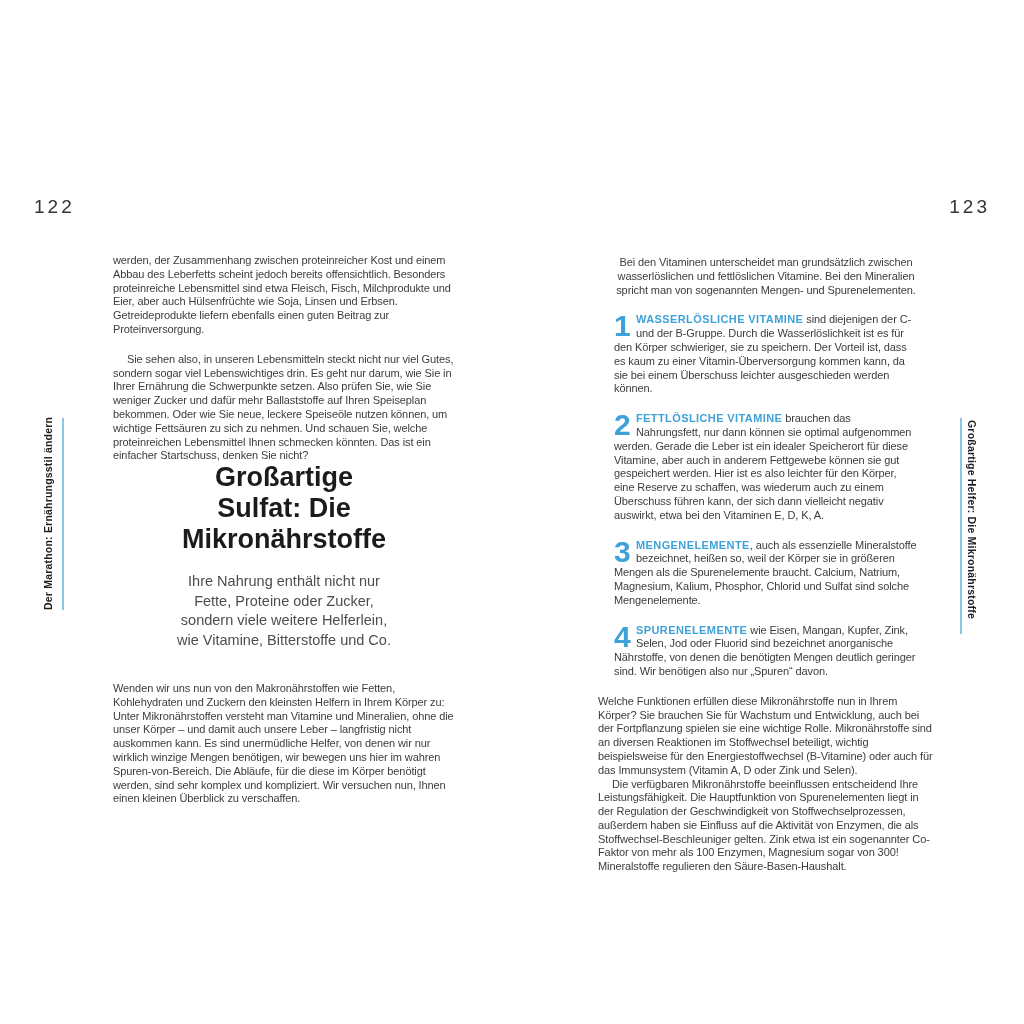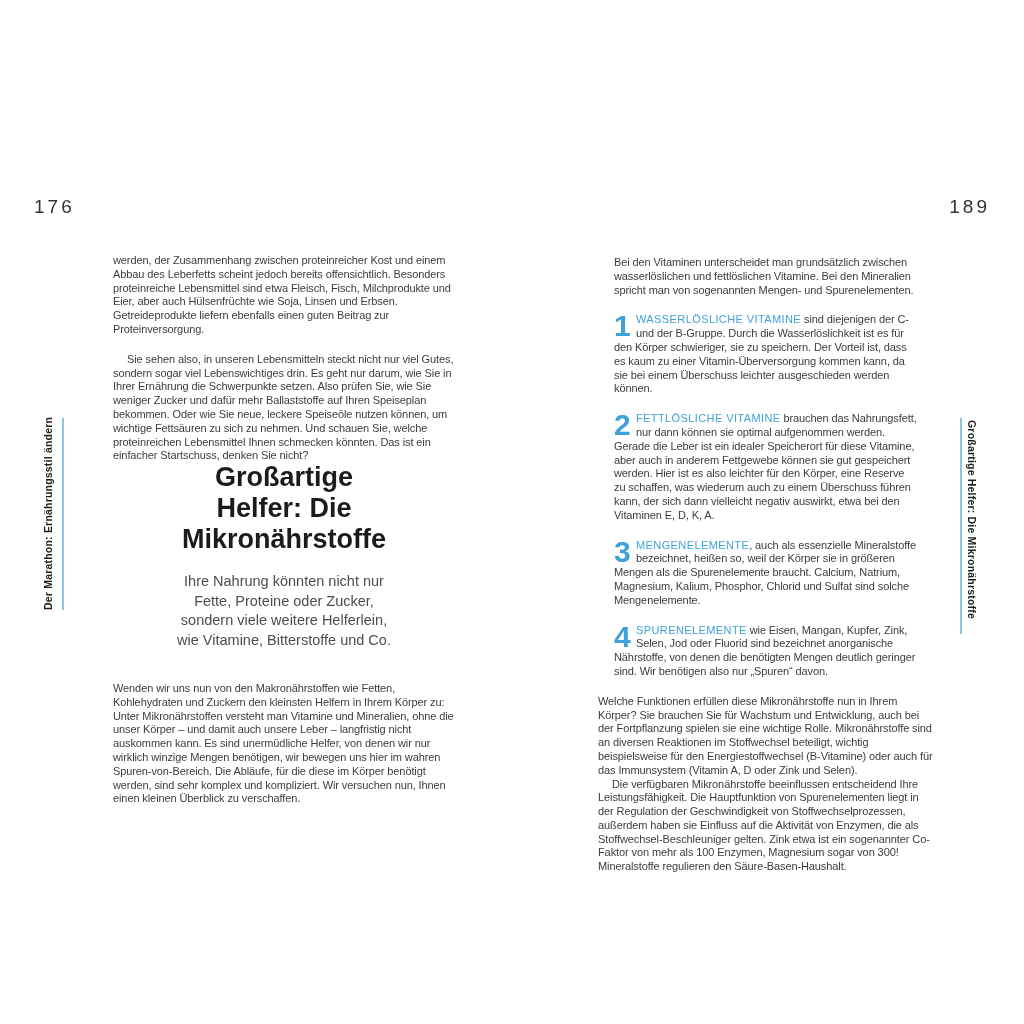--- a/index.html
+++ b/index.html
@@ -25,57 +25,57 @@
     font-size:27px;line-height:31px;font-weight:bold;color:#1b1b1b;
     white-space:pre-line;letter-spacing:0;margin:0;
   }
   #chapter-subtitle{
     position:absolute;left:97px;top:572px;width:374px;text-align:center;
     font-size:14.5px;line-height:19.5px;color:#4d4d4d;white-space:pre-line;margin:0;
   }
   #left-col-bottom{left:97px;top:666px;width:374px;}
 
   #right-col{left:598px;top:240px;width:336px;}
-  #right-col .intro{margin-bottom:12px;}
+  #right-col .intro{margin-bottom:12px;text-align:center;}
   .item{margin-bottom:11px;}
   .item-num{
     float:left;width:22px;font-size:30px;line-height:26px;font-weight:bold;
     letter-spacing:0;
   }
-  .term{font-weight:normal;letter-spacing:0.4px;}
+  .term{font-weight:bold;letter-spacing:0.4px;}
   .outro p{margin:0;}
   .outro{margin-top:14px;}
   .outro p.indent{text-indent:14px;}
 
   .vline{position:absolute;width:2px;}
   #vline-left{left:62px;top:418px;height:192px;}
   #vline-right{left:960px;top:418px;height:216px;}
 
   .side-label{
     position:absolute;font-size:10.5px;font-weight:bold;color:#1d1d1d;
     letter-spacing:0.2px;writing-mode:vertical-rl;white-space:nowrap;
   }
   #side-label-left{left:42px;top:420px;height:190px;transform:rotate(180deg);}
   #side-label-right{left:966px;top:420px;height:214px;}
 </style>
 </head>
 <body>
 
-<div class="pagenum" id="pagenum-left">176</div>
-<div class="pagenum" id="pagenum-right">189</div>
+<div class="pagenum" id="pagenum-left">122</div>
+<div class="pagenum" id="pagenum-right">123</div>
 
 <div class="col" id="left-col-top">
   <p>werden, der Zusammenhang zwischen proteinreicher Kost und einem Abbau des Leberfetts scheint jedoch bereits offensichtlich. Besonders proteinreiche Lebensmittel sind etwa Fleisch, Fisch, Milchprodukte und Eier, aber auch Hülsenfrüchte wie Soja, Linsen und Erbsen. Getreideprodukte liefern ebenfalls einen guten Beitrag zur Proteinversorgung.</p>
   <p class="indent">Sie sehen also, in unseren Lebensmitteln steckt nicht nur viel Gutes, sondern sogar viel Lebenswichtiges drin. Es geht nur darum, wie Sie in Ihrer Ernährung die Schwerpunkte setzen. Also prüfen Sie, wie Sie weniger Zucker und dafür mehr Ballaststoffe auf Ihren Speiseplan bekommen. Oder wie Sie neue, leckere Speiseöle nutzen können, um wichtige Fettsäuren zu sich zu nehmen. Und schauen Sie, welche proteinreichen Lebensmittel Ihnen schmecken könnten. Das ist ein einfacher Startschuss, denken Sie nicht?</p>
 </div>
 
 <h1 id="chapter-heading">Großartige
-Helfer: Die
+Sulfat: Die
 Mikronährstoffe</h1>
-<p id="chapter-subtitle">Ihre Nahrung könnten nicht nur
+<p id="chapter-subtitle">Ihre Nahrung enthält nicht nur
 Fette, Proteine oder Zucker,
 sondern viele weitere Helferlein,
 wie Vitamine, Bitterstoffe und Co.</p>
 
 <div class="col" id="left-col-bottom">
   <p>Wenden wir uns nun von den Makronährstoffen wie Fetten, Kohlehydraten und Zuckern den kleinsten Helfern in Ihrem Körper zu: Unter Mikronährstoffen versteht man Vitamine und Mineralien, ohne die unser Körper – und damit auch unsere Leber – langfristig nicht auskommen kann. Es sind unermüdliche Helfer, von denen wir nur wirklich winzige Mengen benötigen, wir bewegen uns hier im wahren Spuren-von-Bereich. Die Abläufe, für die diese im Körper benötigt werden, sind sehr komplex und kompliziert. Wir versuchen nun, Ihnen einen kleinen Überblick zu verschaffen.</p>
 </div>
 
 <div class="col" id="right-col">
   <p class="intro">Bei den Vitaminen unterscheidet man grundsätzlich zwischen wasserlöslichen und fettlöslichen Vitamine. Bei den Mineralien spricht man von sogenannten Mengen- und Spurenelementen.</p>

